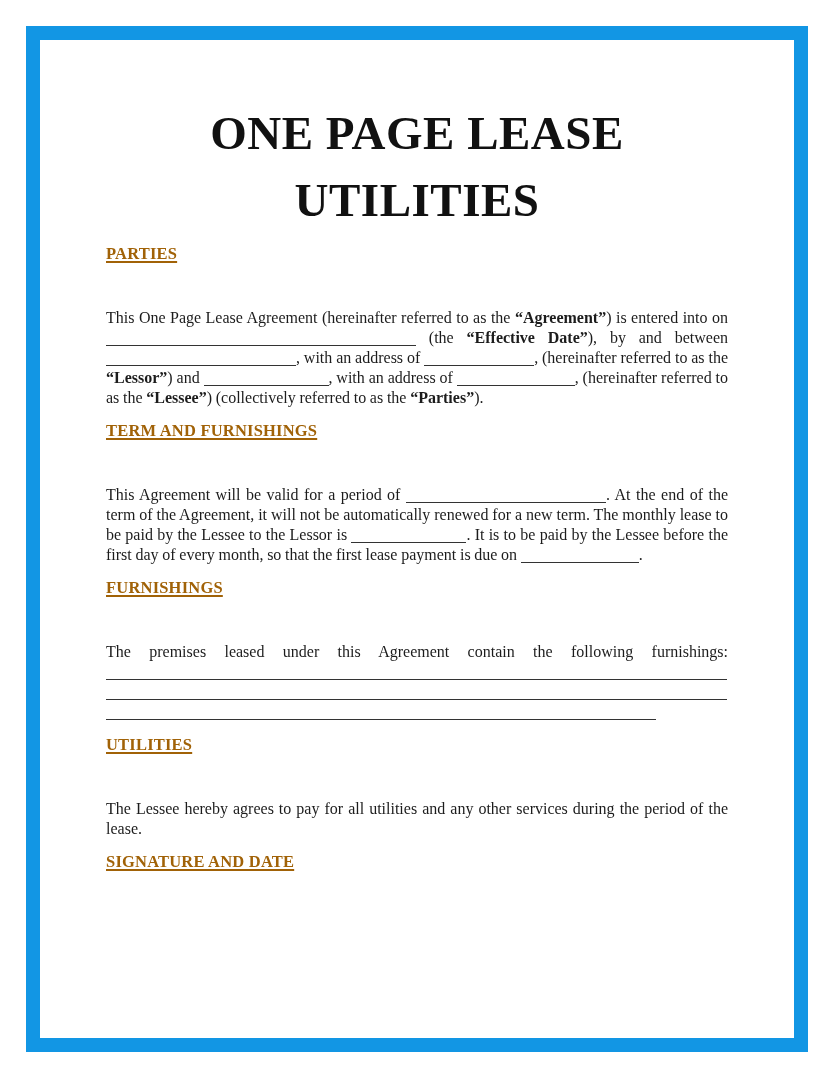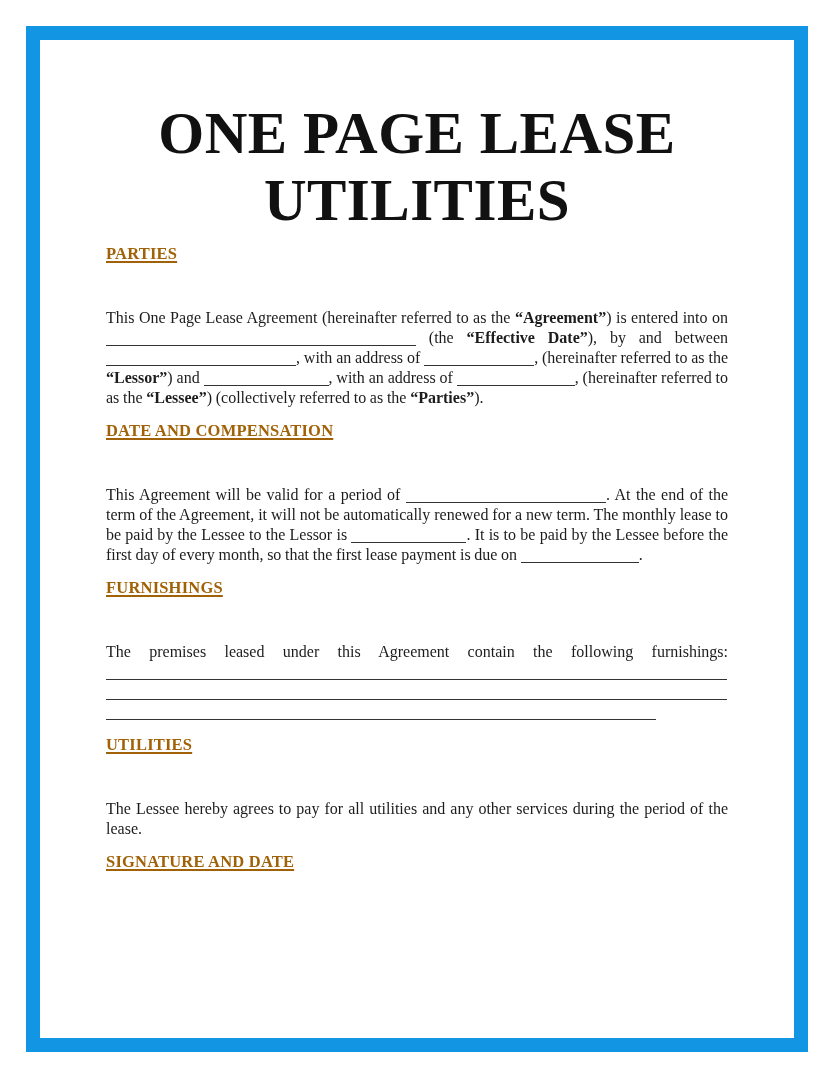--- a/index.html
+++ b/index.html
@@ -21,21 +21,21 @@
   .content {
     position: absolute;
     left: 106px;
     top: 40px;
     width: 622px;
     padding-top: 60px;
   }
   .doc-title {
     text-align: center;
     font-weight: bold;
-    font-size: 59px;
+    font-size: 47px;
     line-height: 67px;
     letter-spacing: 0.5px;
     color: #111111;
   }
   .tline { display: block; }
   h2 {
     font-size: 16.5px;
     line-height: 20px;
     margin: 13px 0 12px 0;
     letter-spacing: 0.2px;
@@ -71,21 +71,21 @@
       <span class="tline">UTILITIES</span>
     </h1>
     <div>
         <section>
           <h2>PARTIES</h2>
           <p class="para"><span>This One Page Lease Agreement (hereinafter referred to as the </span><span class="bold">“Agreement”</span><span>) is entered into on </span><span class="blank" style="width: 310px;"></span><span> (the </span><span class="bold">“Effective Date”</span><span>), by and between </span><span class="blank" style="width: 190px;"></span><span>, with an address of </span><span class="blank" style="width: 110px;"></span><span>, (hereinafter referred to as the </span><span class="bold">“Lessor”</span><span>) and </span><span class="blank" style="width: 125px;"></span><span>, with an address of </span><span class="blank" style="width: 118px;"></span><span>, (hereinafter referred to as the </span><span class="bold">“Lessee”</span><span>) (collectively referred to as the </span><span class="bold">“Parties”</span><span>).</span></p>
         </section>
         <section>
         </section>
         <section>
-          <h2>DATE AND COMPENSATION</h2>
+          <h2>TERM AND FURNISHINGS</h2>
           <p class="para"><span>This Agreement will be valid for a period of </span><span class="blank" style="width: 200px;"></span><span>. At the end of the term of the Agreement, it will not be automatically renewed for a new term. The monthly lease to be paid by the Lessee to the Lessor is </span><span class="blank" style="width: 115px;"></span><span>. It is to be paid by the Lessee before the first day of every month, so that the first lease payment is due on </span><span class="blank" style="width: 118px;"></span><span>.</span></p>
         </section>
         <section>
           <h2>FURNISHINGS</h2>
           <p class="para"><span>The premises leased under this Agreement contain the following furnishings: </span><span class="blank" style="width: 621px;"></span><span class="blank" style="width: 621px;"></span><span class="blank" style="width: 550px;"></span></p>
         </section>
         <section>
           <h2>UTILITIES</h2>
           <p class="para"><span>The Lessee hereby agrees to pay for all utilities and any other services during the period of the lease.</span></p>
         </section>

